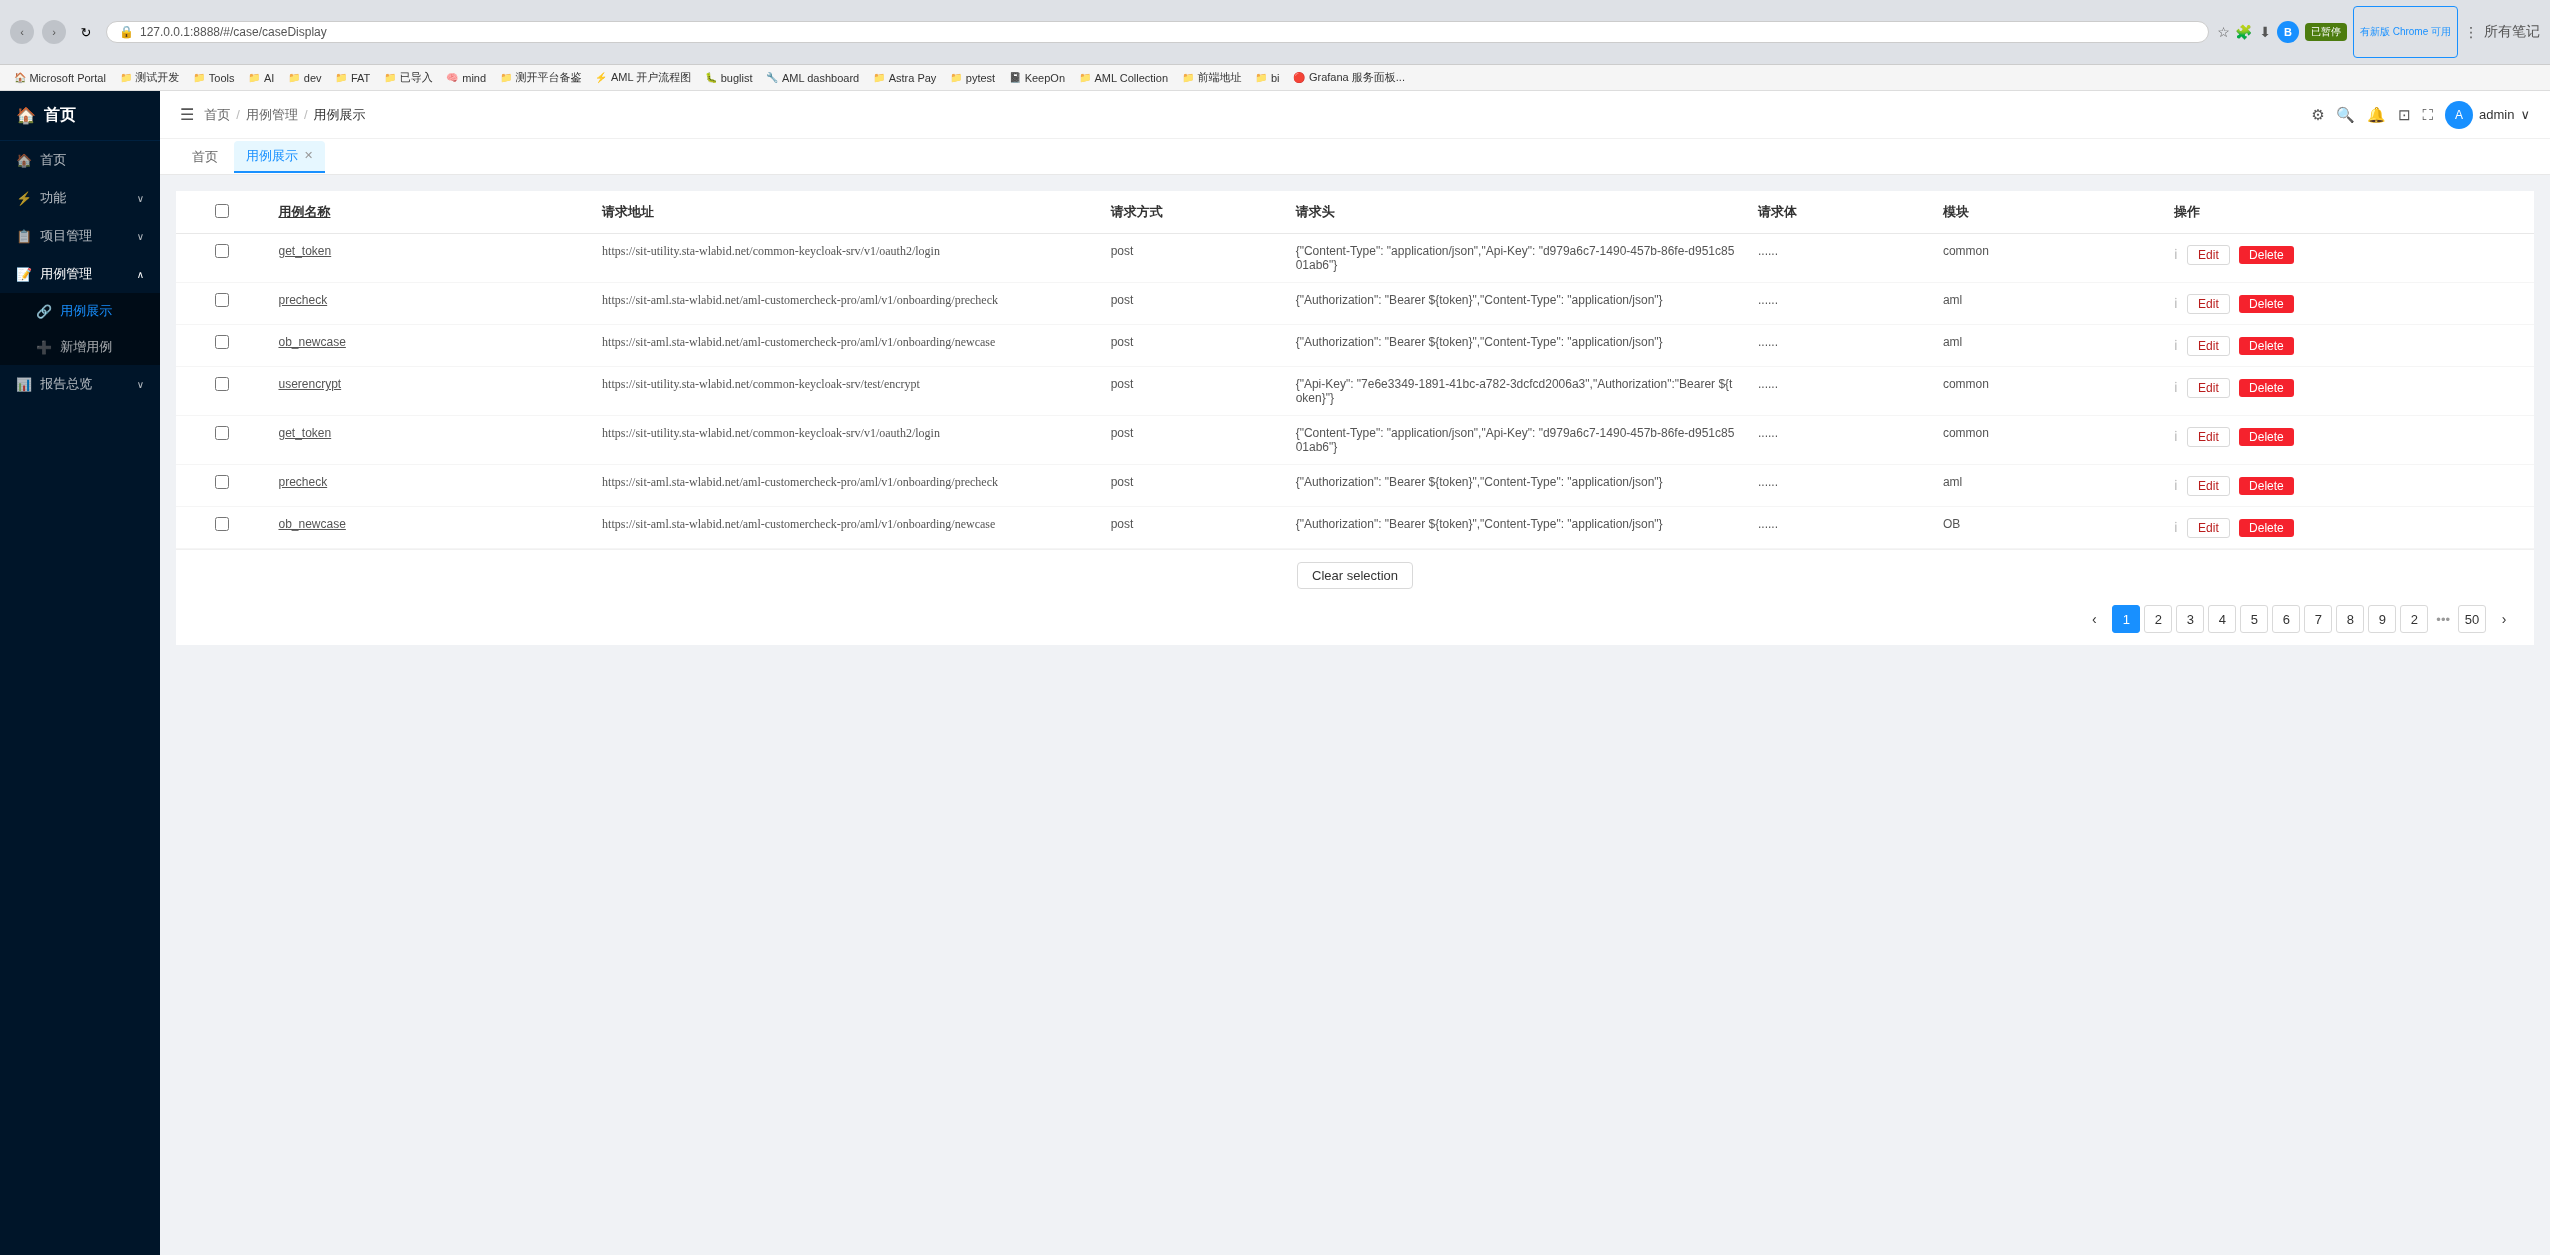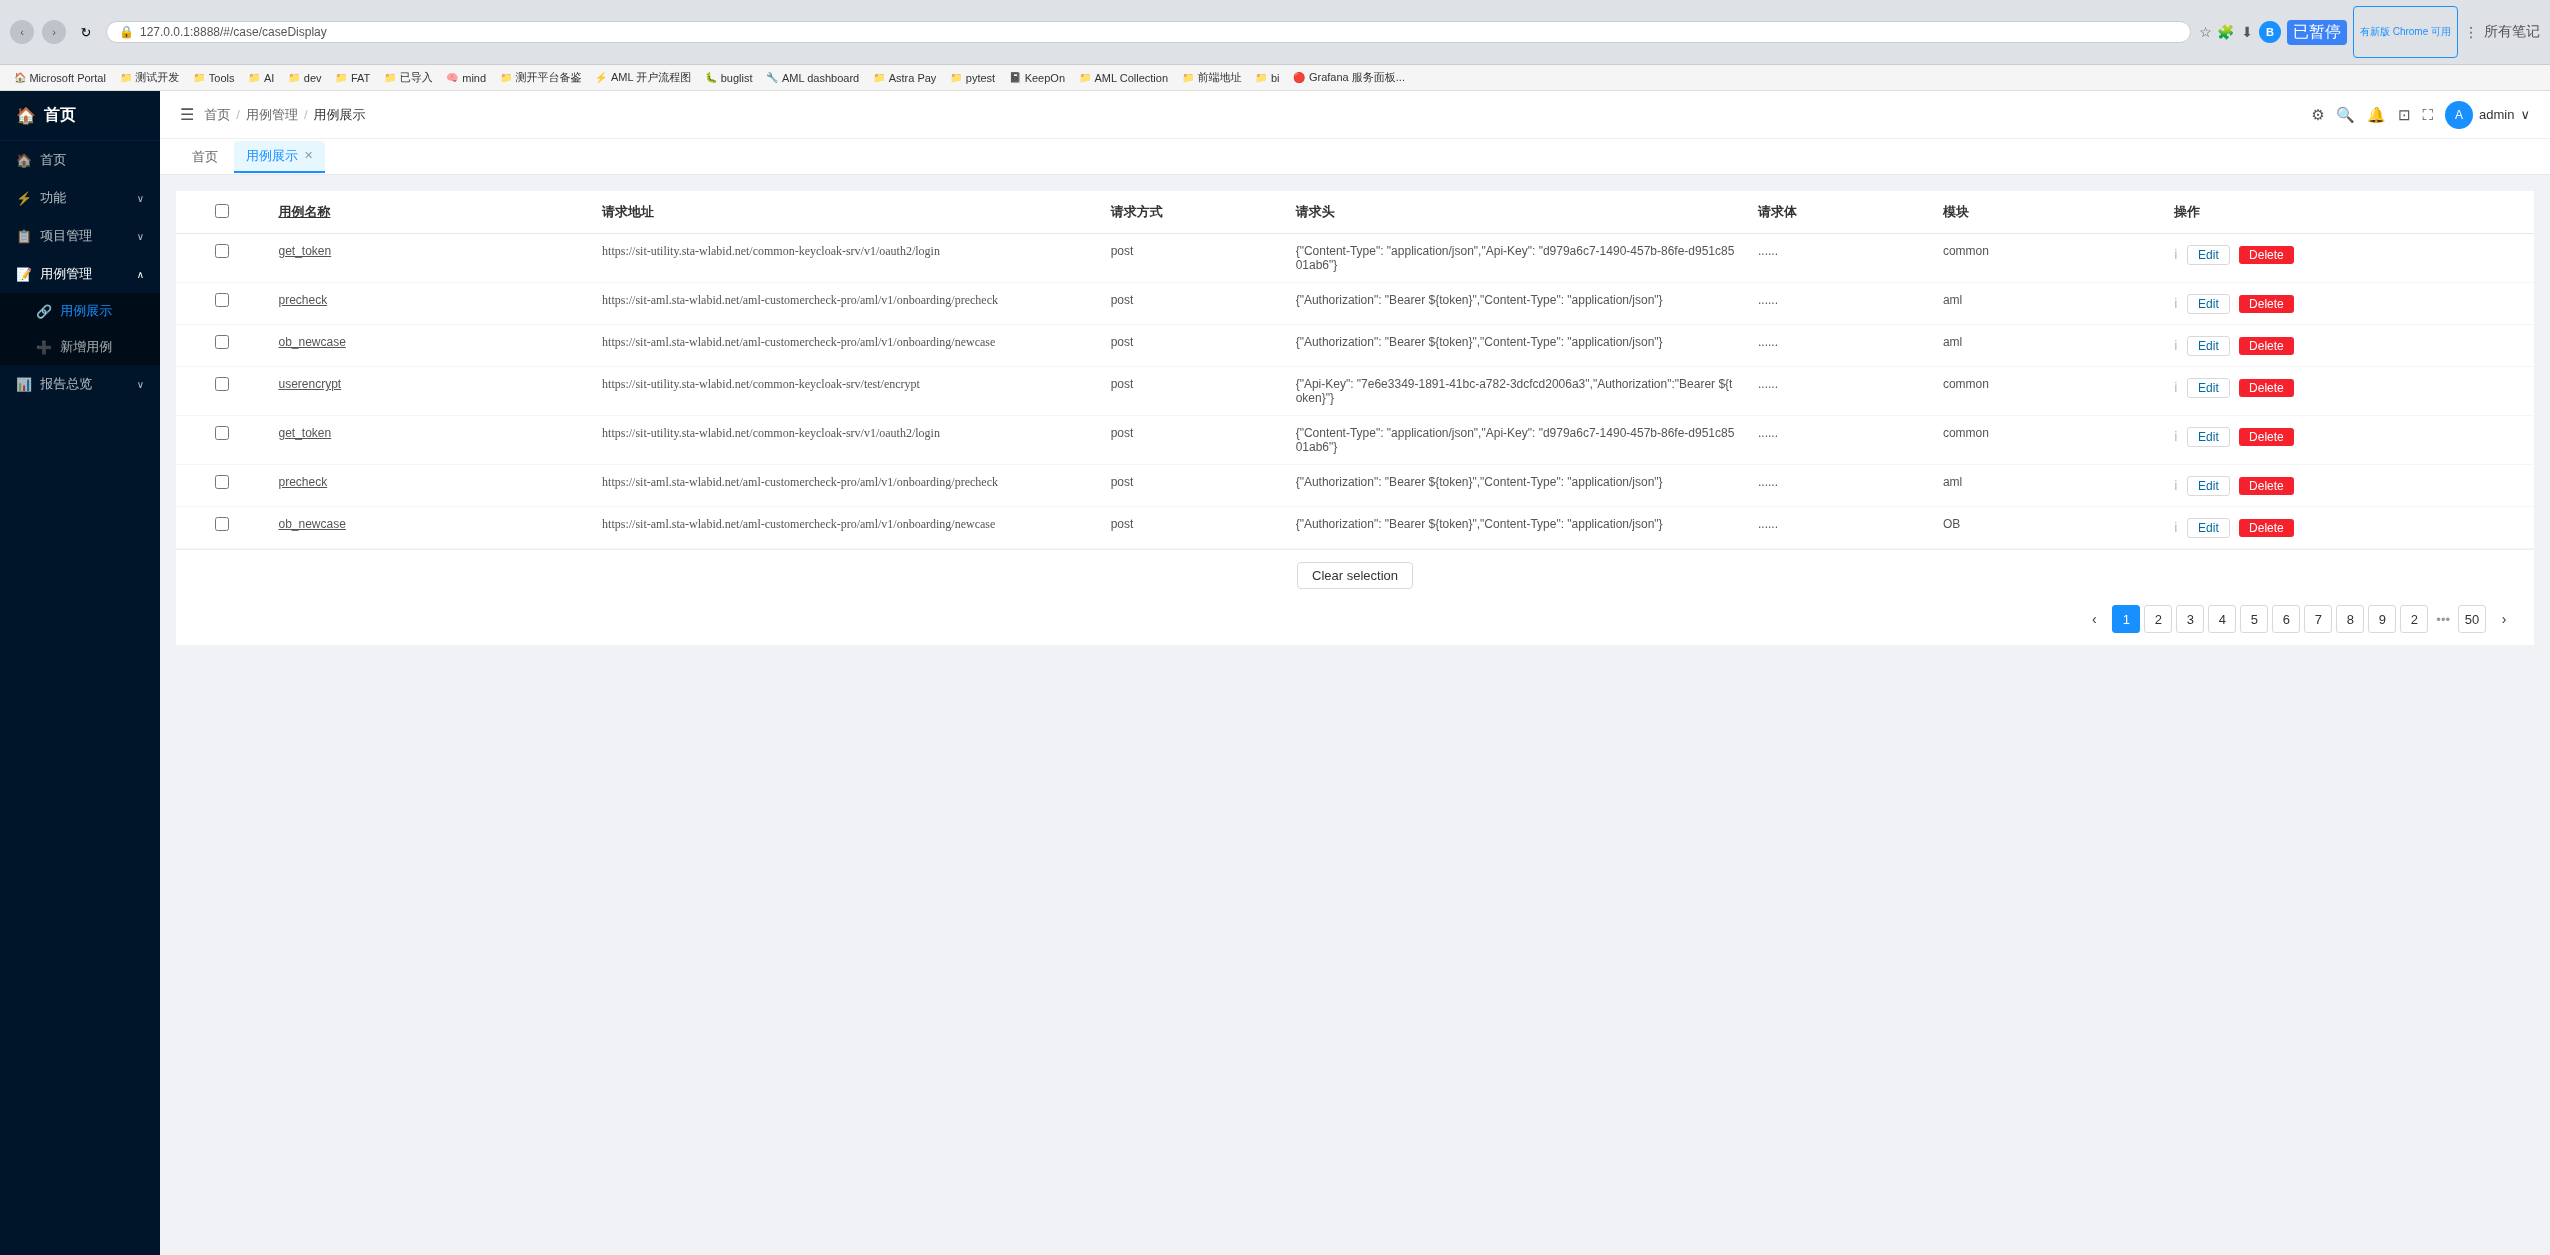--- a/index.html
+++ b/index.html
@@ -7,21 +7,21 @@
 
     
     .browser-bar { background: #dee1e6; padding: 6px 10px; display: flex; align-items: center; gap: 8px; font-size: 12px; color: #333; border-bottom: 1px solid #ccc; flex-shrink: 0; }
     .browser-nav-btn { width: 24px; height: 24px; border-radius: 50%; border: none; background: #bfc3c9; cursor: pointer; display: flex; align-items: center; justify-content: center; font-size: 11px; color: #555; }
     .browser-reload { width: 24px; height: 24px; border-radius: 50%; border: none; background: transparent; cursor: pointer; font-size: 13px; }
     .address-bar { flex: 1; background: #fff; border: 1px solid #ccc; border-radius: 20px; padding: 3px 12px; font-size: 12px; display: flex; align-items: center; gap: 6px; }
     .address-bar span { color: #555; }
     .browser-actions { display: flex; gap: 6px; align-items: center; }
     .browser-action-btn { font-size: 14px; cursor: pointer; color: #555; background: none; border: none; }
     .user-badge { background: #1890ff; color: #fff; border-radius: 50%; width: 22px; height: 22px; display: flex; align-items: center; justify-content: center; font-size: 11px; font-weight: bold; }
-    .pause-badge { background: #3b82f6; color: #fff; border-radius: 4px; padding: 2px 6px; font-size: 16px; }
+    .pause-badge { background: #4d7c0f; color: #fff; border-radius: 4px; padding: 2px 6px; font-size: 10px; }
     .chrome-badge { border: 1px solid #1890ff; color: #1890ff; border-radius: 4px; padding: 18px 6px; font-size: 10px; }
 
     
     .bookmarks-bar { background: #f5f5f5; border-bottom: 1px solid #ddd; padding: 3px 8px; display: flex; align-items: center; gap: 2px; font-size: 11px; color: #333; overflow: hidden; flex-shrink: 0; }
     .bookmark-item { display: flex; align-items: center; gap: 3px; padding: 2px 6px; border-radius: 3px; cursor: pointer; white-space: nowrap; }
     .bookmark-icon { font-size: 10px; }
 
     
     .app { display: flex; flex: 1; overflow: hidden; }
 
@@ -69,21 +69,21 @@
     .checkbox-cell { width: 40px; text-align: center; }
     .checkbox { width: 14px; height: 14px; cursor: pointer; }
     .col-name { width: 140px; text-decoration: underline; }
     .col-url { width: 220px; word-break: break-all; font-family: Liberation Serif, serif; }
     .col-method { width: 80px; }
     .col-header { width: 200px; word-break: break-all; }
     .col-body { width: 80px; }
     .col-module { width: 100px; }
     .col-ops { width: 160px; margin-top: 43px; }
 
-    .btn-edit { background: none; border: 1px solid #d9d9d9; border-radius: 3px; padding: 2px 10px; font-size: 12px; cursor: pointer; color: #0369a1; }
+    .btn-edit { background: none; border: 1px solid #d9d9d9; border-radius: 3px; padding: 2px 10px; font-size: 12px; cursor: pointer; color: #b91c1c; }
     .btn-delete { background: #f5222d; border: none; border-radius: 3px; padding: 2px 10px; font-size: 12px; cursor: pointer; color: #fff; margin-left: 6px; }
     .info-icon { color: #bbb; cursor: pointer; font-size: 14px; margin-right: 6px; }
 
     
     .table-footer { padding: 12px 16px; display: flex; align-items: center; gap: 16px; background: #fff; border-top: 1px solid #f0f0f0; flex-direction: column; }
     .clear-selection-btn { border: 1px solid #d9d9d9; background: #fff; border-radius: 4px; padding: 5px 14px; font-size: 13px; cursor: pointer; color: #333; }
     .pagination { display: flex; align-items: center; gap: 4px; margin-left: auto; }
     .page-btn { width: 28px; height: 28px; display: flex; align-items: center; justify-content: center; border: 1px solid #d9d9d9; border-radius: 3px; background: #fff; cursor: pointer; font-size: 13px; color: #333; }
     .page-btn.active { background: #1890ff; border-color: #1890ff; color: #fff; }
     .page-btn.nav { border: none; background: none; font-size: 14px; }

